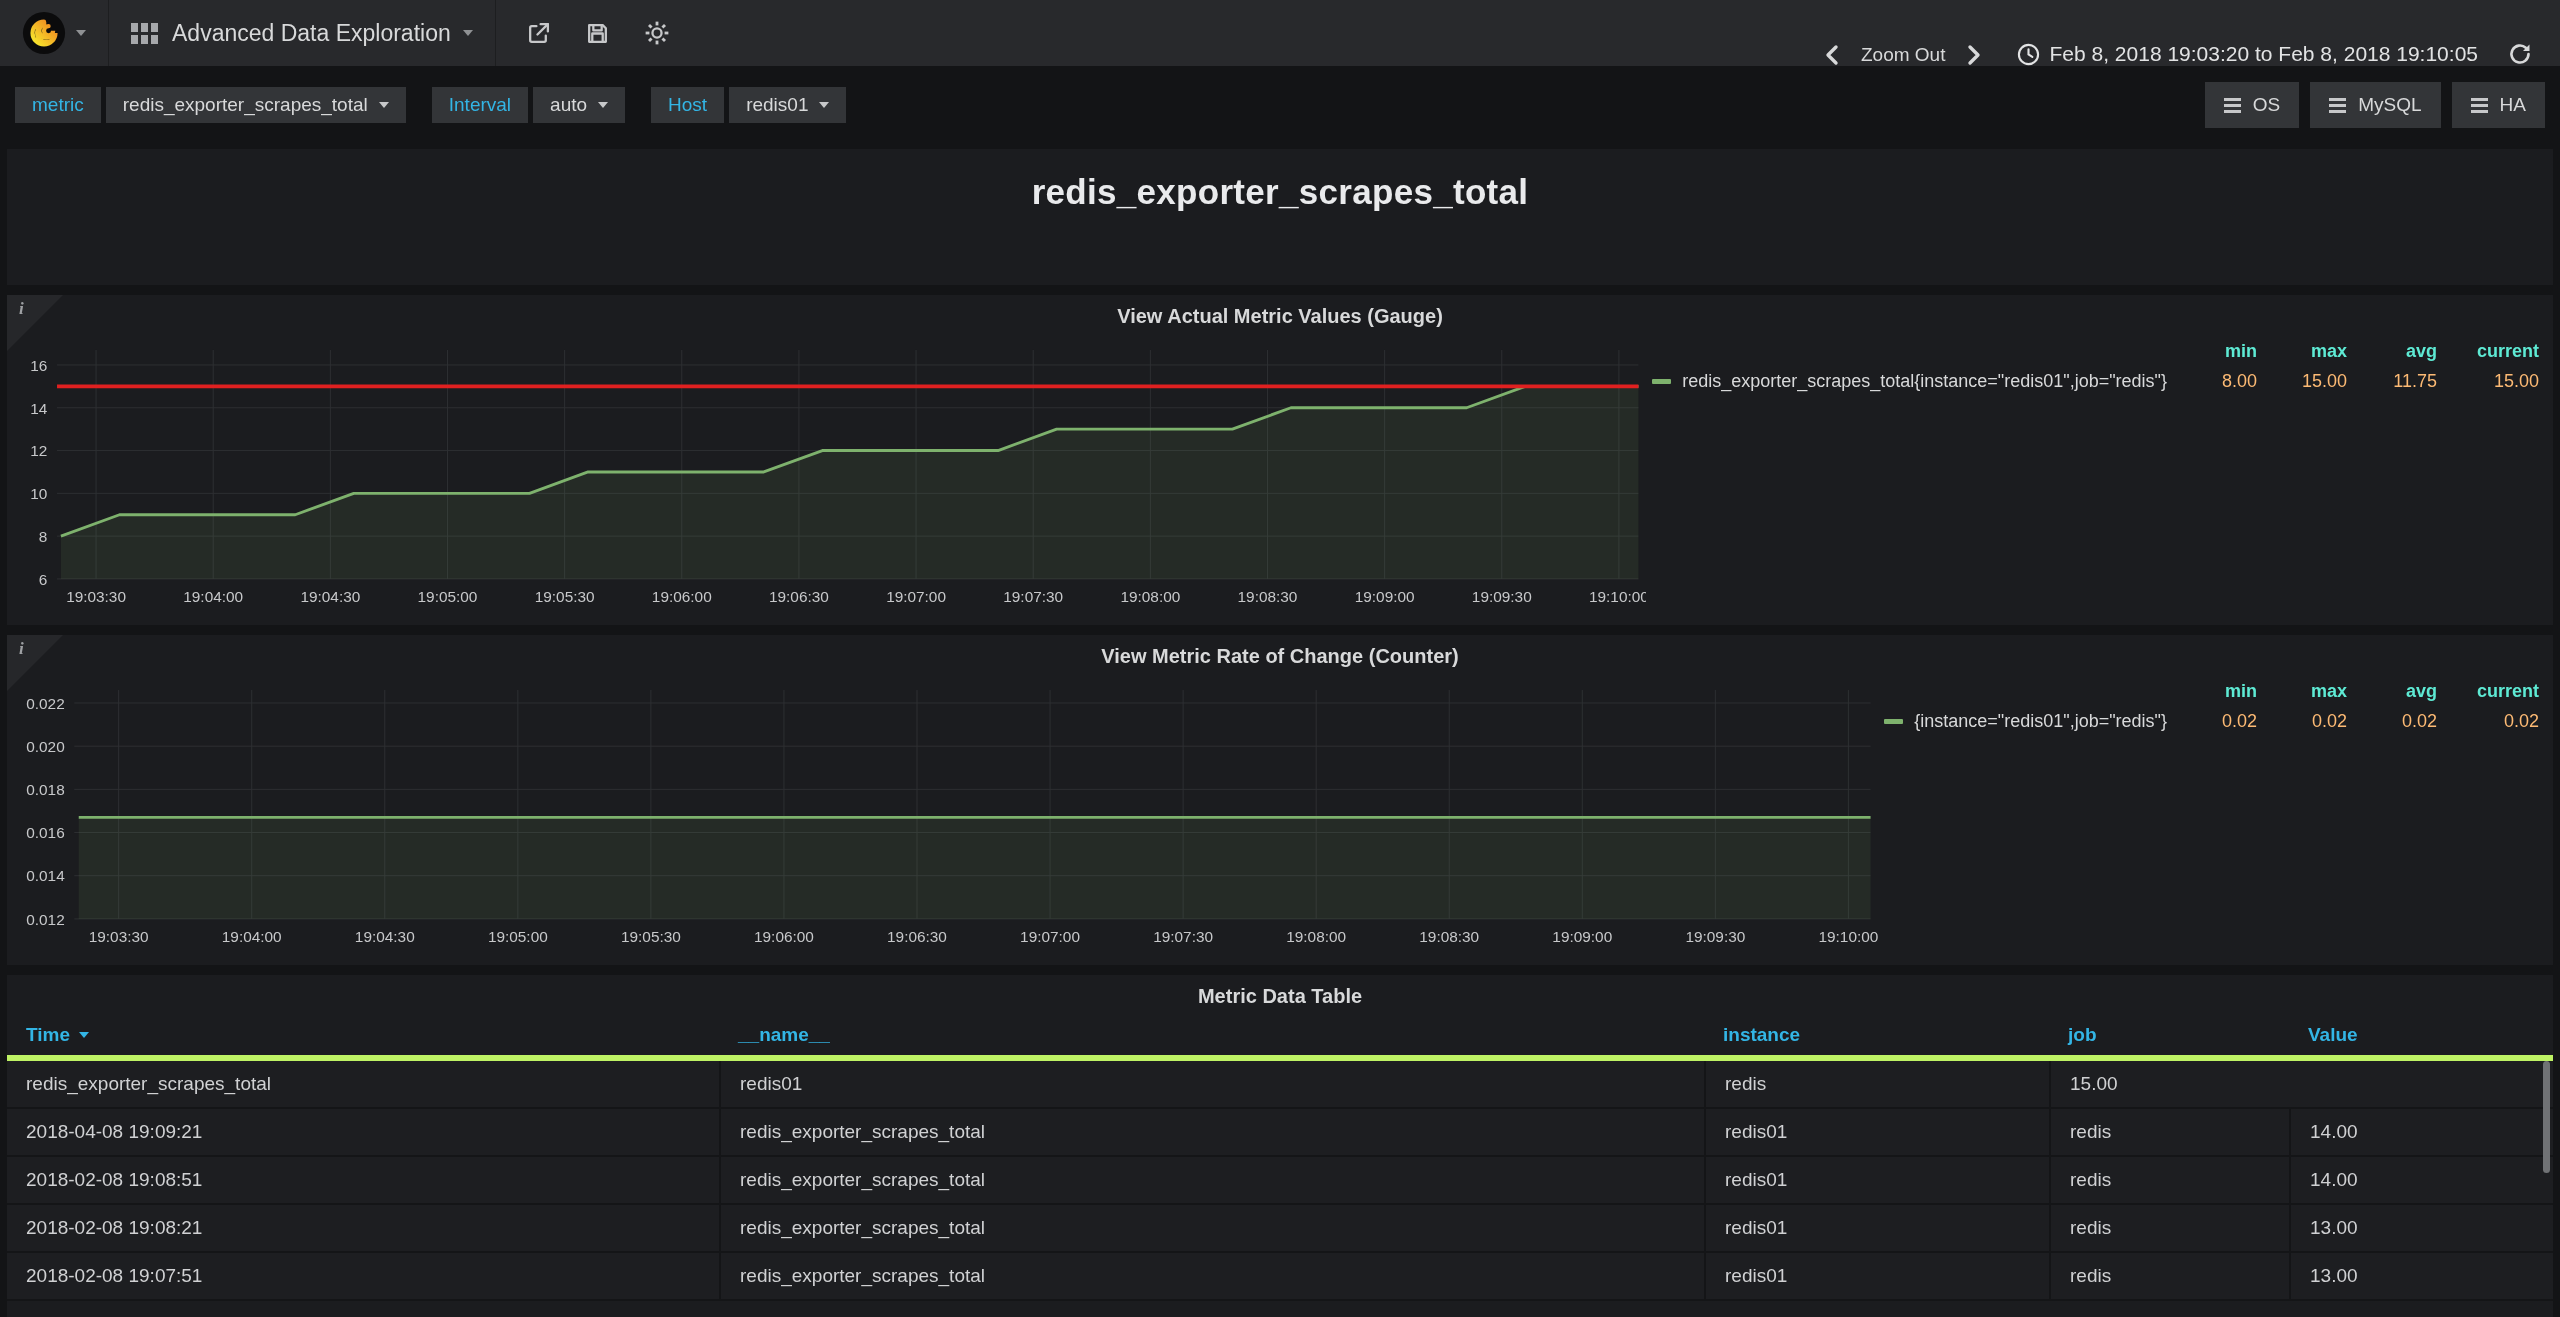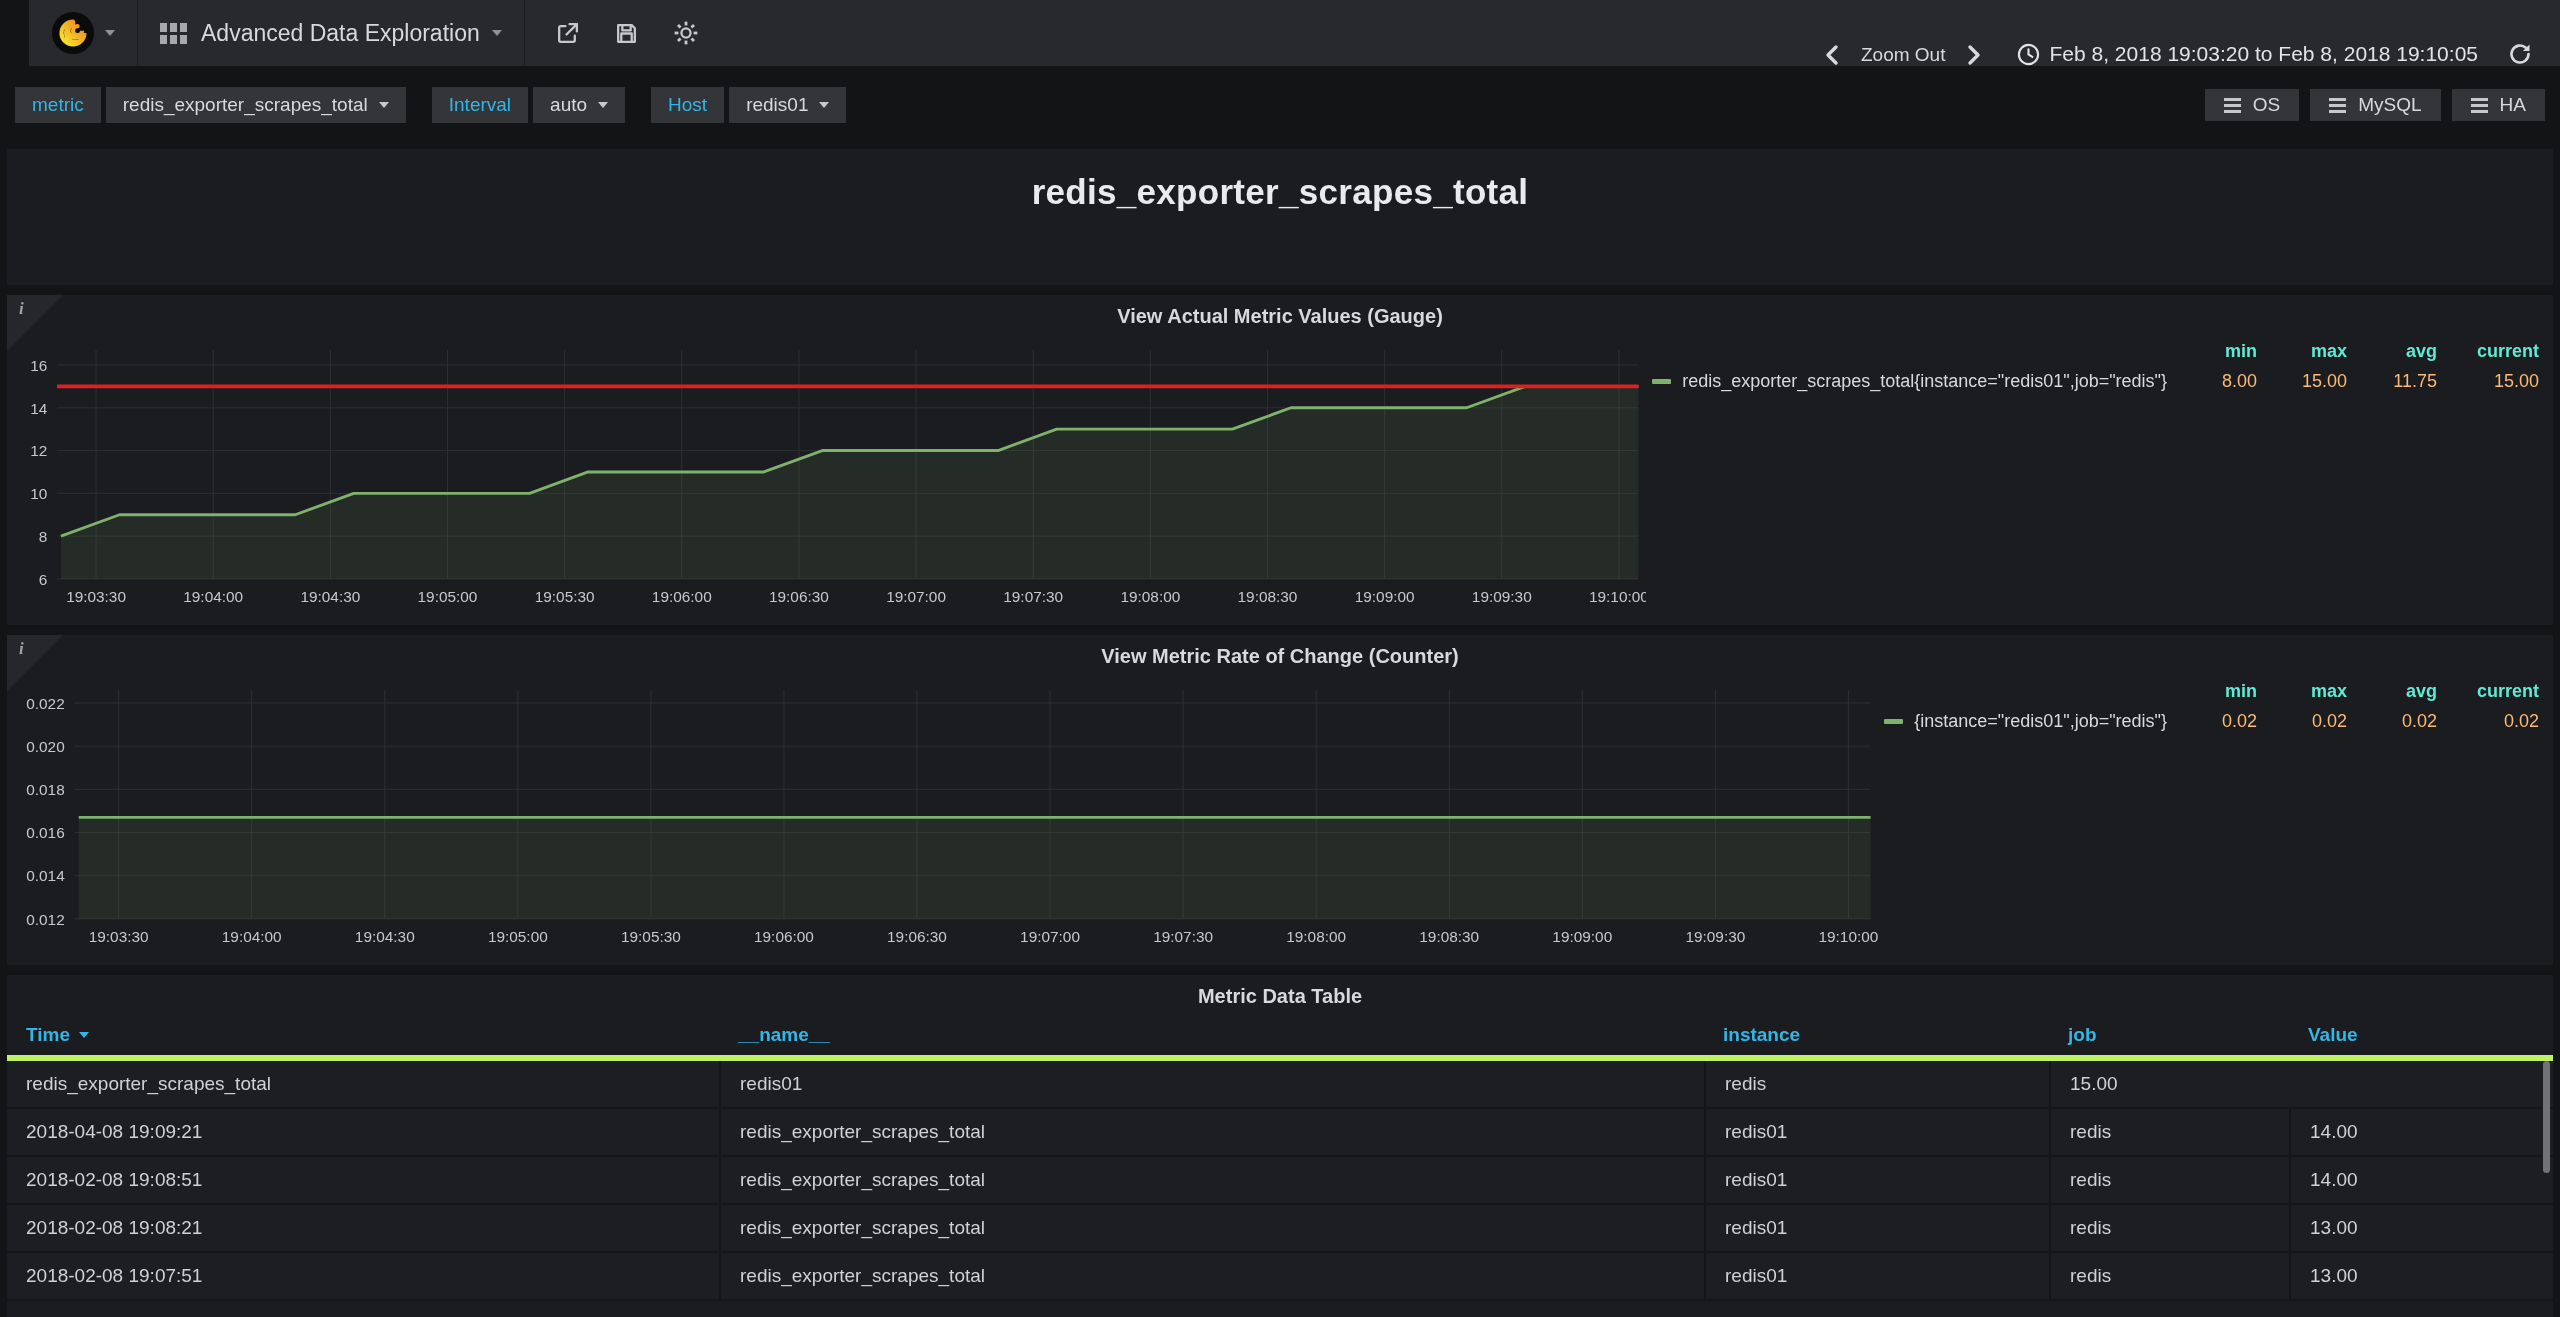--- a/index.html
+++ b/index.html
@@ -1,42 +1,42 @@
 <!DOCTYPE html>
 <html><head>
 <meta charset="utf-8">
 <style>
   * { box-sizing: border-box; margin: 0; padding: 0; }
   html,body { background:#131416; }
   body { font-family:"Liberation Sans", sans-serif; color:#d8d9da; }
   #app { width:2560px; height:1317px; overflow:hidden; display:flex; flex-direction:column; background:#131416; }
 
   
-  .navbar { flex:0 0 66px; background:#28292c; display:flex; align-items:stretch;margin-left:29px; }
+  .navbar { flex:0 0 66px; background:#28292c; display:flex; align-items:stretch; }
   .nav-sec { display:flex; align-items:center; padding:0 22px; border-right:1px solid #1d1e20; }
   .logo-wrap { display:flex; align-items:center; gap:10px; cursor:pointer; }
   .caret { width:0; height:0; border-left:6px solid transparent; border-right:6px solid transparent; border-top:7px solid #8f9194; display:inline-block; }
   .caret.sm { border-left-width:5px; border-right-width:5px; border-top-width:6px; }
   .nav-title { font-size:23px; color:#d8d9da; margin:0 12px 0 14px; white-space:nowrap; }
   .nav-actions { display:flex; align-items:center; gap:34px; padding:0 30px; }
   .icon-btn { display:flex; align-items:center; justify-content:center; cursor:pointer; }
   .nav-spacer { flex:1; }
   .nav-right { display:flex; align-items:flex-end; gap:20px; padding-right:28px; }
   .zoom-label { font-size:19px; color:#d8d9da; cursor:pointer; }
   .time-range { display:flex; align-items:center; gap:9px; font-size:21px; color:#e2e3e4; cursor:pointer; margin-left:14px; }
 
   
   .submenu { flex:0 0 78px; display:flex; align-items:center; padding:0 15px; }
   .var-group { display:flex; margin-right:26px; }
   .var-btn { background:#333538; height:36px; display:flex; align-items:center; padding:0 17px; font-size:19px; cursor:pointer; }
   .var-label { color:#33b5e5; margin-right:5px; }
   .var-value { color:#d8d9da; gap:11px; }
   .var-value .caret { border-top-color:#c7c8ca; }
   .submenu-right { margin-left:auto; display:flex; gap:11px; }
-  .link-btn { background:#333538; height:32px; padding:0 19px; font-size:19px; color:#d8d9da; display:flex; align-items:center; gap:12px; cursor:pointer; }
+  .link-btn { background:#333538; height:46px; padding:0 19px; font-size:19px; color:#d8d9da; display:flex; align-items:center; gap:12px; cursor:pointer; }
   .burger { display:flex; flex-direction:column; gap:3px; }
   .burger i { display:block; width:17px; height:3px; background:#c7c8ca; }
 
   
   .panel { background:#1b1c1f; margin:5px 7px; position:relative; }
   .panel-title { text-align:center; font-size:20px; font-weight:600; color:#d8d9da; padding:10px 0 7px; cursor:pointer; }
   .info-corner { position:absolute; top:0; left:0; width:0; height:0;
      border-top:56px solid #26272a; border-right:56px solid transparent; cursor:pointer; }
   .info-corner span { position:absolute; top:-52px; left:12px; color:#9fa1a4; font:italic 700 17px "Liberation Serif", serif; }
 

